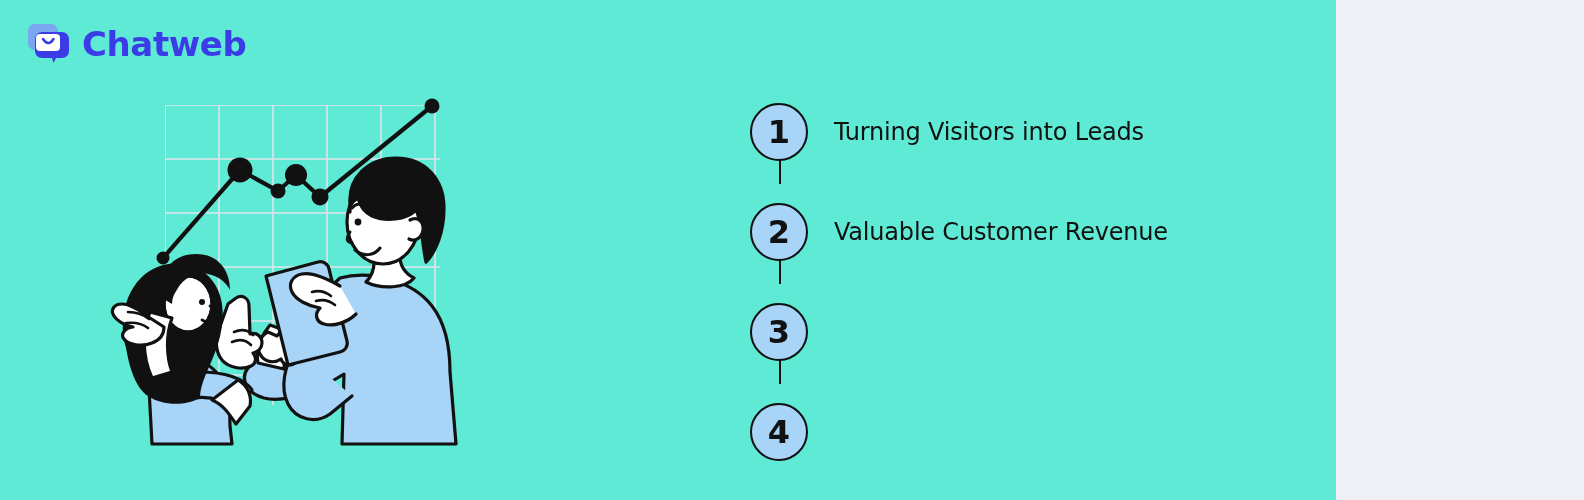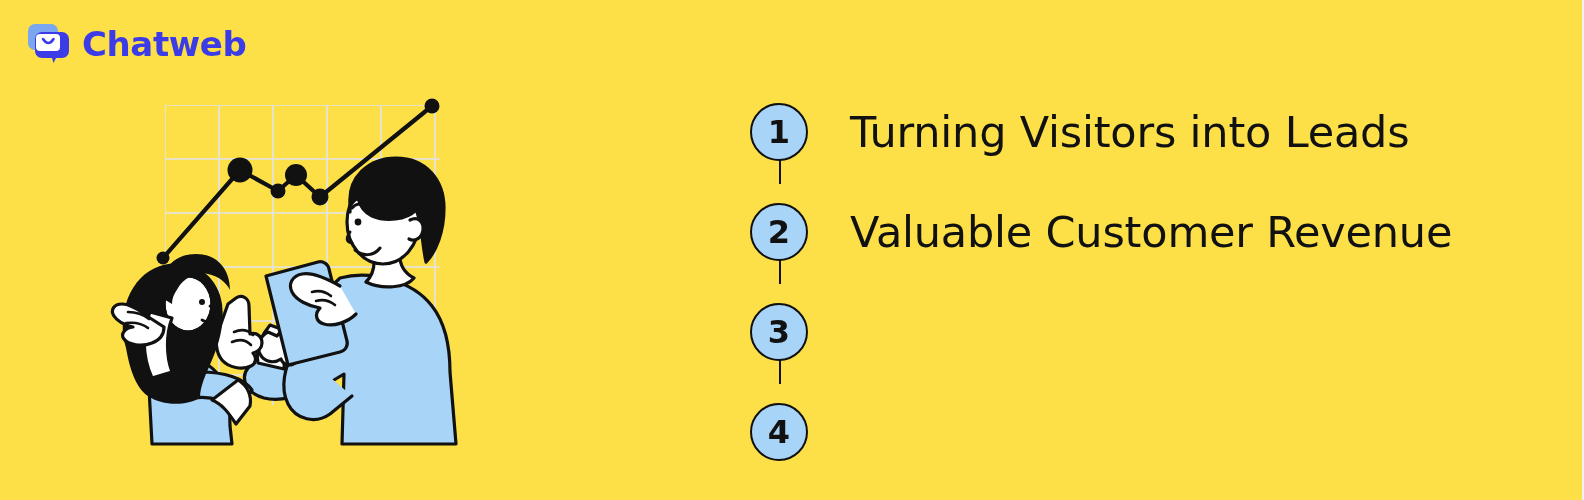--- a/index.html
+++ b/index.html
@@ -5,22 +5,22 @@
 <style>
   * { margin:0; padding:0; box-sizing:border-box; }
   html, body {
     width:1584px; height:500px;
     background:#eef0f6;
     font-family:"Liberation Sans", sans-serif;
     overflow:hidden;
   }
   .page {
     position:relative;
-    width:1582px; height:500px;
-    background:#fde047;
+    width:1336px; height:500px;
+    background:#5eead4;
   }
 
   
   .logo {
     position:absolute;
     left:26px; top:22px;
     display:flex; align-items:center; gap:12px;
   }
   .logo-mark { width:44px; height:44px; display:block; }
   .logo-text {
@@ -71,22 +71,22 @@
     display:flex;
     align-items:center;
     justify-content:center;
     font-size:32px;
     font-weight:600;
     color:#111111;
     font-family:"DejaVu Sans", sans-serif;
     line-height:1;
   }
   .step-label {
-    margin-left:42px;
-    font-size:43px;
+    margin-left:26px;
+    font-size:24px;
     font-weight:500;
     color:#111111;
     letter-spacing:-0.2px;
     white-space:nowrap;
     font-family:"DejaVu Sans", sans-serif;
   }
 </style>
 </head>
 <body>
 

